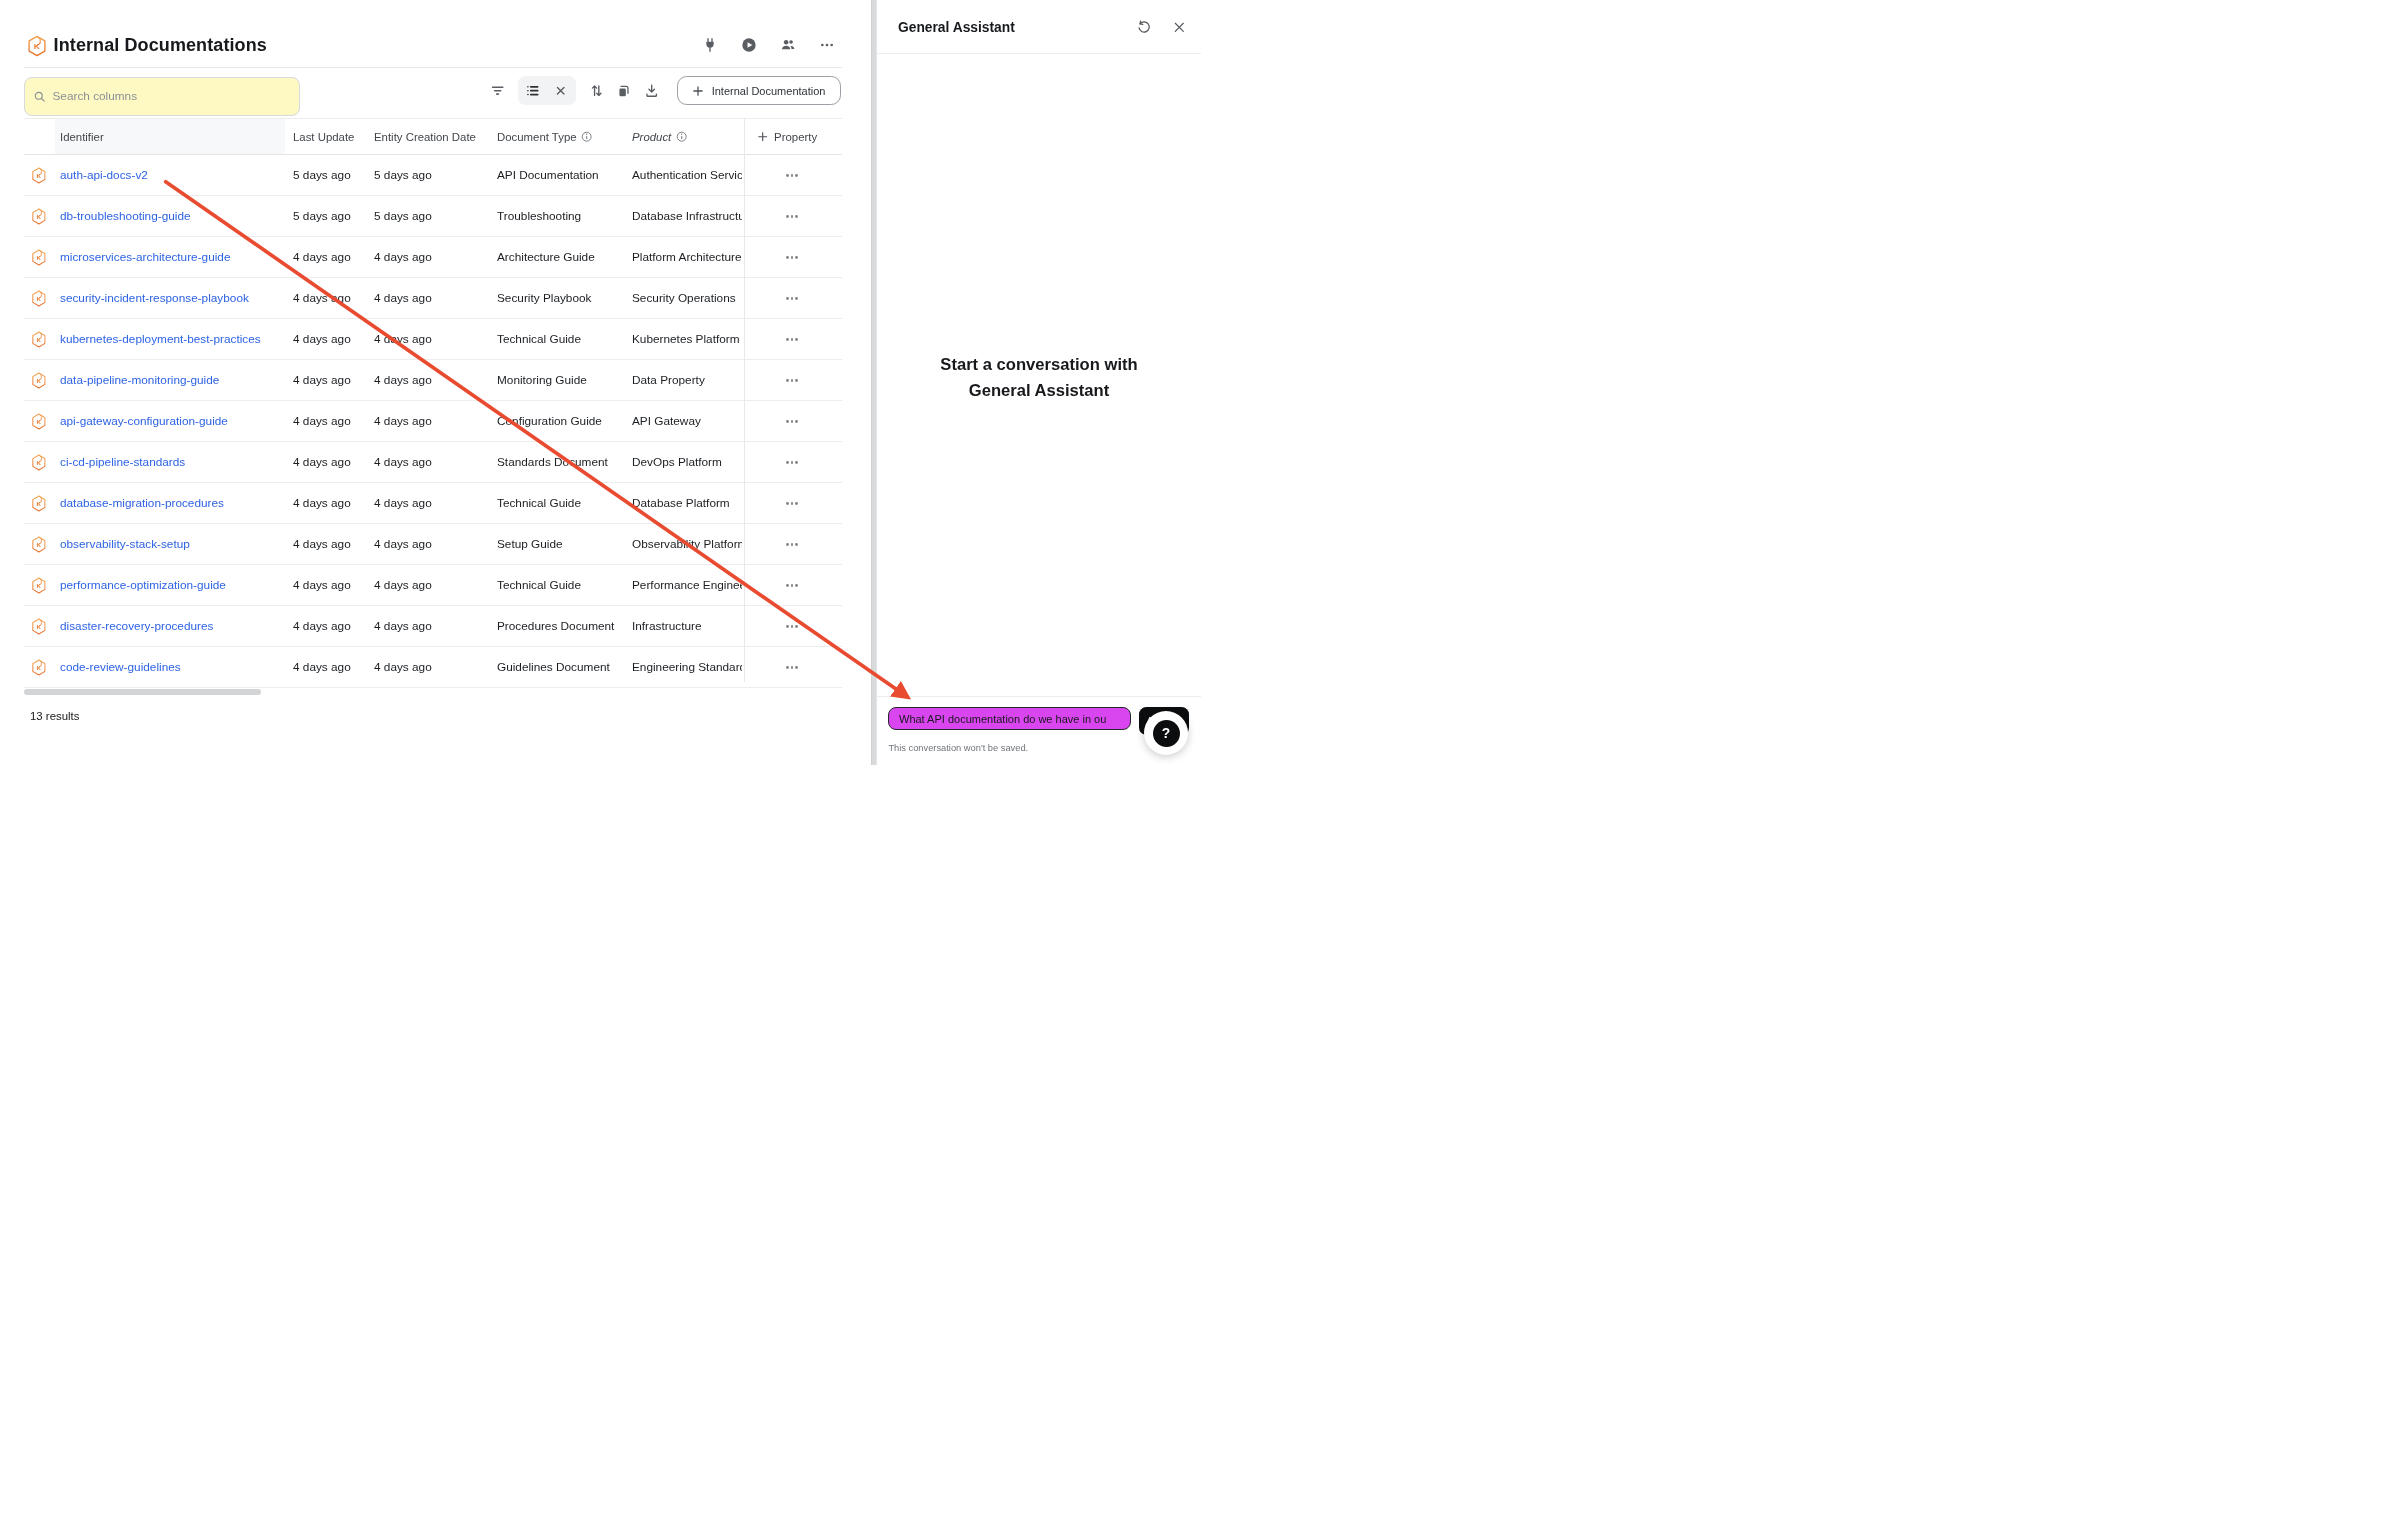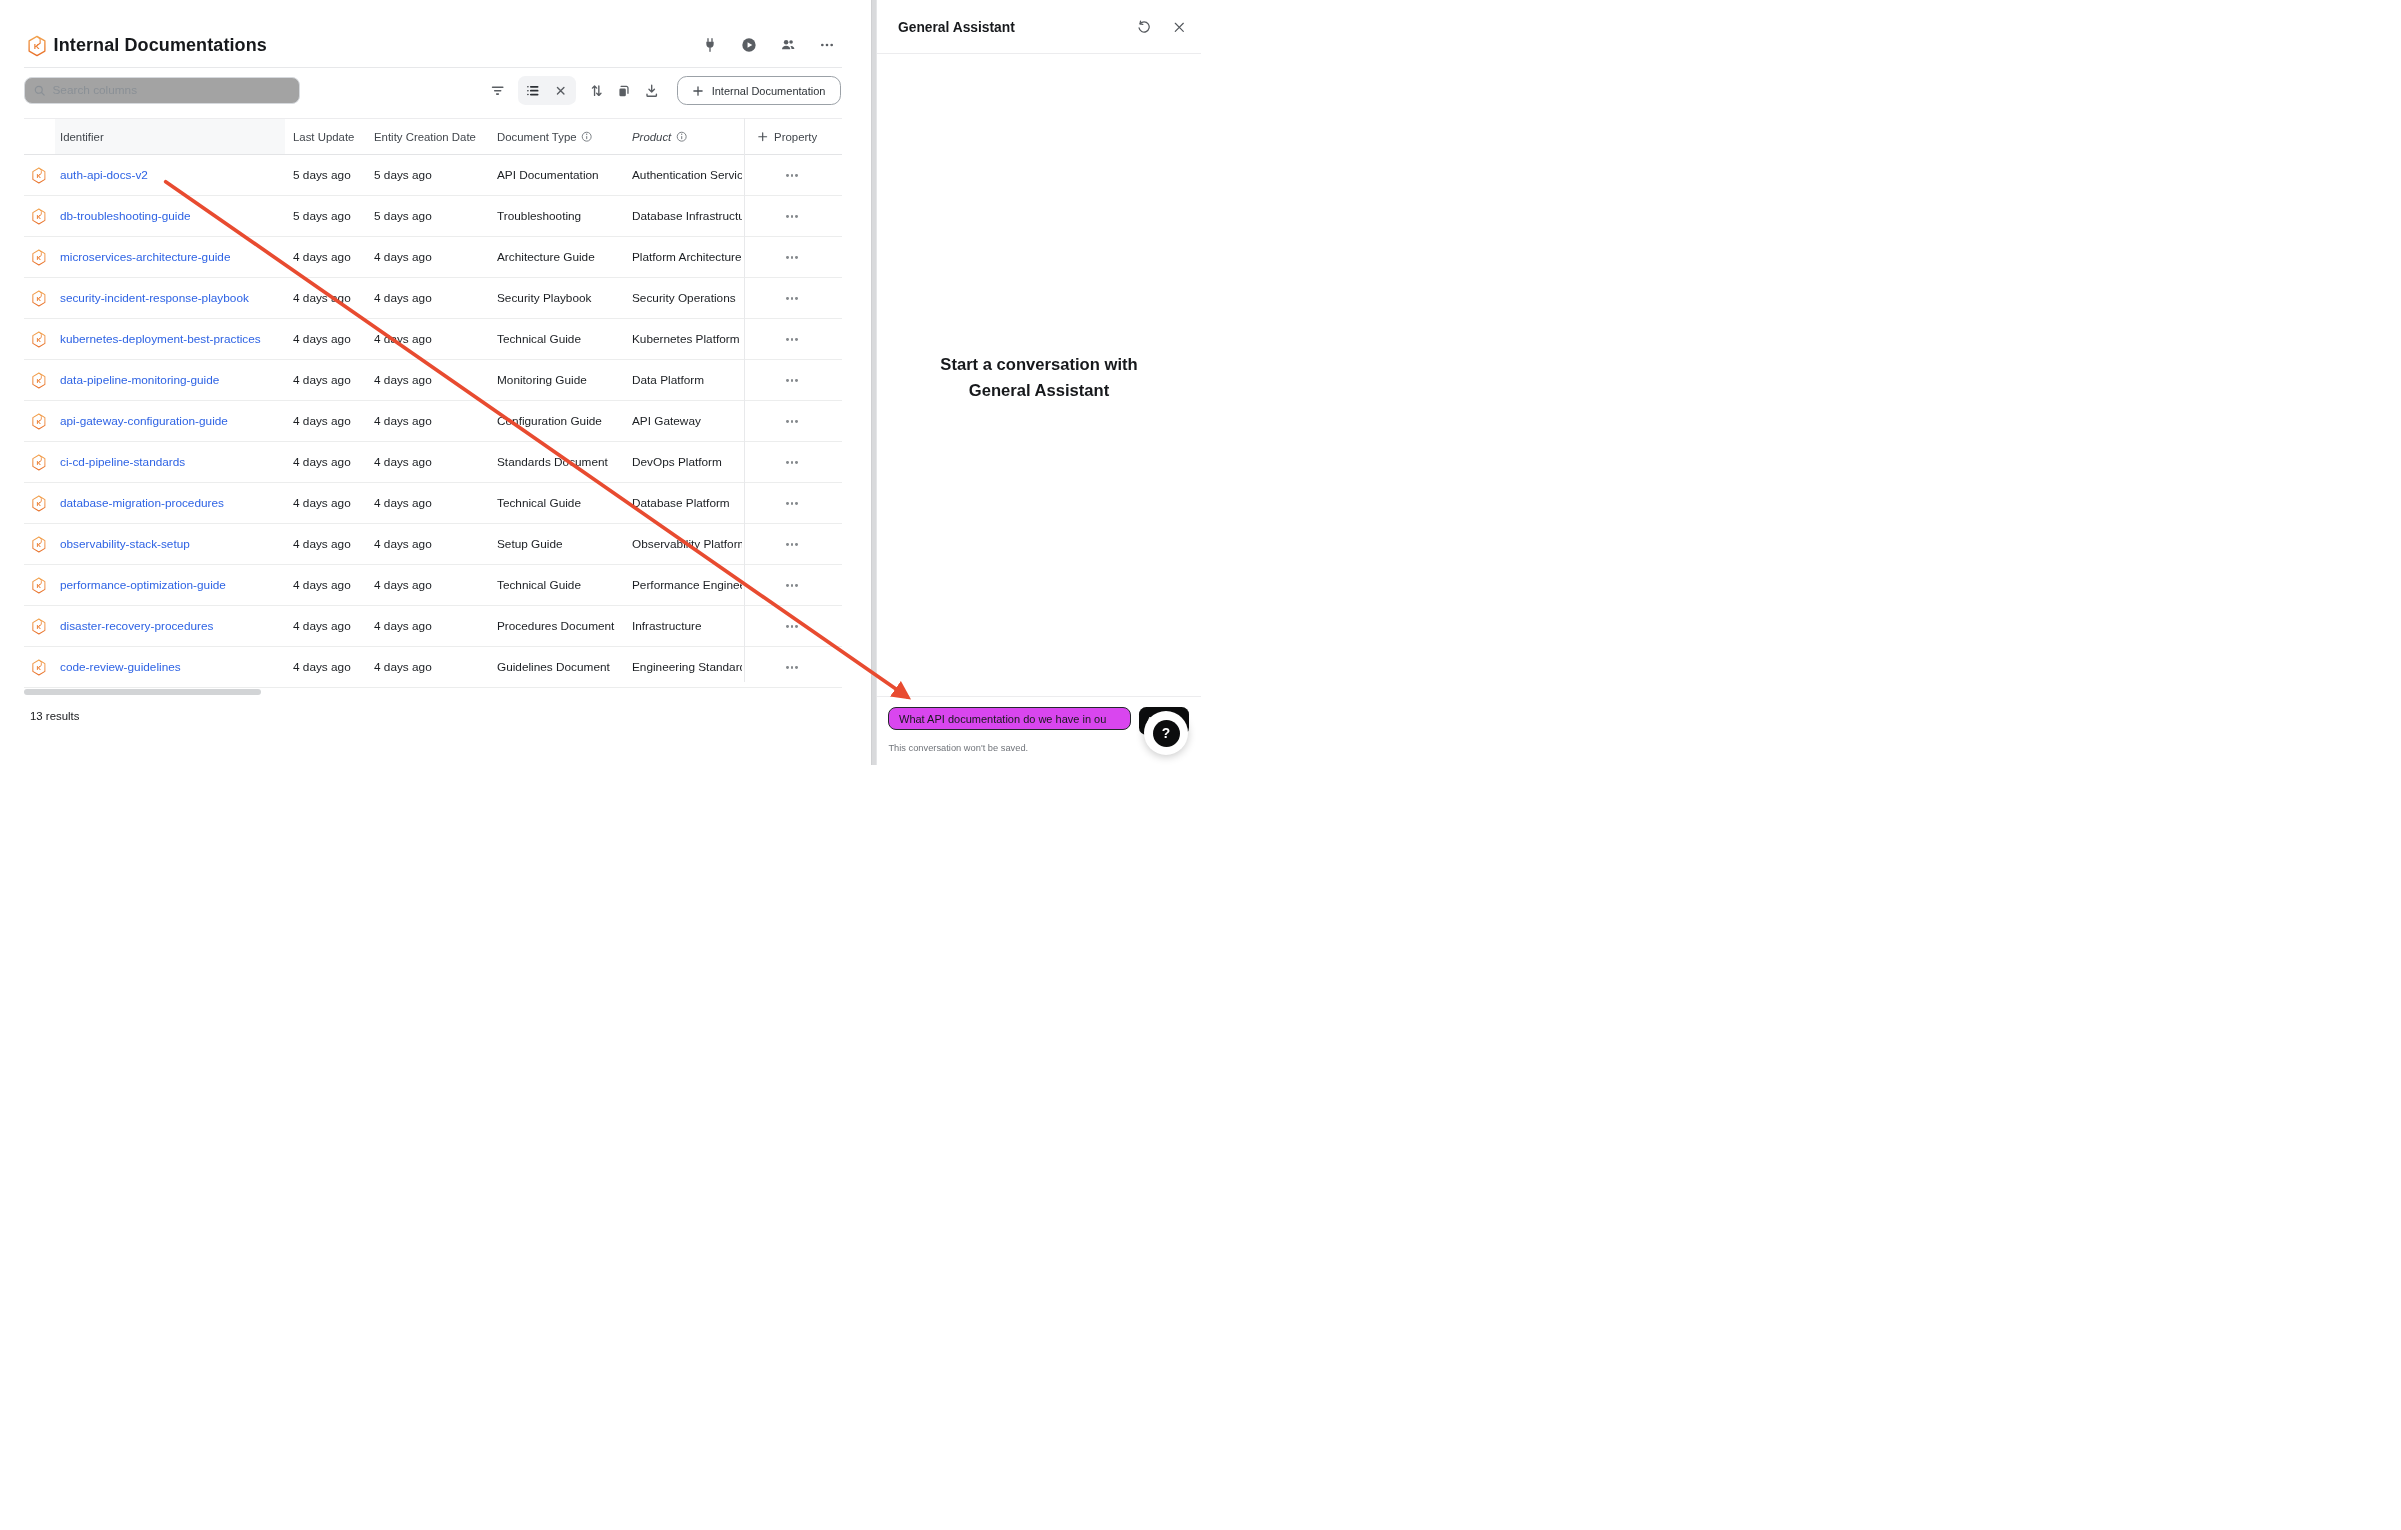--- a/index.html
+++ b/index.html
@@ -15,21 +15,21 @@
   .page-title { font-size:18px; font-weight:700; letter-spacing:0.1px; color:#17191c; }
 
   .header-actions { position:absolute; top:36px; right:37px; display:flex; align-items:center; gap:21px; }
   .hicon { width:18px; height:18px; color:#5a5e63; display:flex; align-items:center; justify-content:center; cursor:pointer; }
   .hicon svg { width:16px; height:16px; }
 
   .title-divider { position:absolute; left:24px; top:67px; width:818px; height:0.8px; background:#e7e8ea; }
 
   
   .toolbar { position:absolute; left:0; top:75px; width:873px; height:31px; }
-  .search-box { position:absolute; left:24px; top:1.6px; width:276px; height:27px; background:#a3a3a3;
+  .search-box { position:absolute; left:24px; top:1.6px; width:276px; height:39px; background:#fef9c3;
                 border:0.8px solid #d6d9dd; border-radius:8px; display:flex; align-items:center; padding:0 8px; gap:6.5px; }
   .search-box svg { width:13px; height:13px; flex:0 0 auto; }
   .search-input { border:none; outline:none; background:transparent; font-family:inherit; font-size:11.8px; color:#3a3f44; width:100%; }
   .search-input::placeholder { color:#8a9096; }
 
   .tb-icons { position:absolute; right:32px; top:0; height:31px; display:flex; align-items:center; }
   .tbicon { width:27.6px; height:27.6px; display:flex; align-items:center; justify-content:center; color:#5a5e63; cursor:pointer; }
   .tbicon svg { width:15.4px; height:15.4px; }
   .seg { display:flex; align-items:center; background:#f2f3f5; border-radius:7.3px; height:29px; padding:0 1.6px; margin:0 6.5px; }
   .seg .tbicon:first-child { color:#2c3035; }
@@ -357,21 +357,21 @@
       <svg class="hexk-sm" viewBox="0 0 17 21" width="13.8" height="17">
                 <use href="#hexk"></use>
               </svg>
     </span>
     <span class="cell c-id">
               <a class="id-link">data-pipeline-monitoring-guide</a>
             </span>
     <span class="cell c-update">4 days ago</span>
     <span class="cell c-created">4 days ago</span>
     <span class="cell c-doctype">Monitoring Guide</span>
-    <span class="cell c-product">Data Platform</span>
+    <span class="cell c-product">Data Property</span>
     <button class="row-actions">
               <i></i>
               <i></i>
               <i></i>
             </button>
   </div>
 
   <div class="trow">
     <span class="cell c-icon">
       <svg class="hexk-sm" viewBox="0 0 17 21" width="13.8" height="17">

